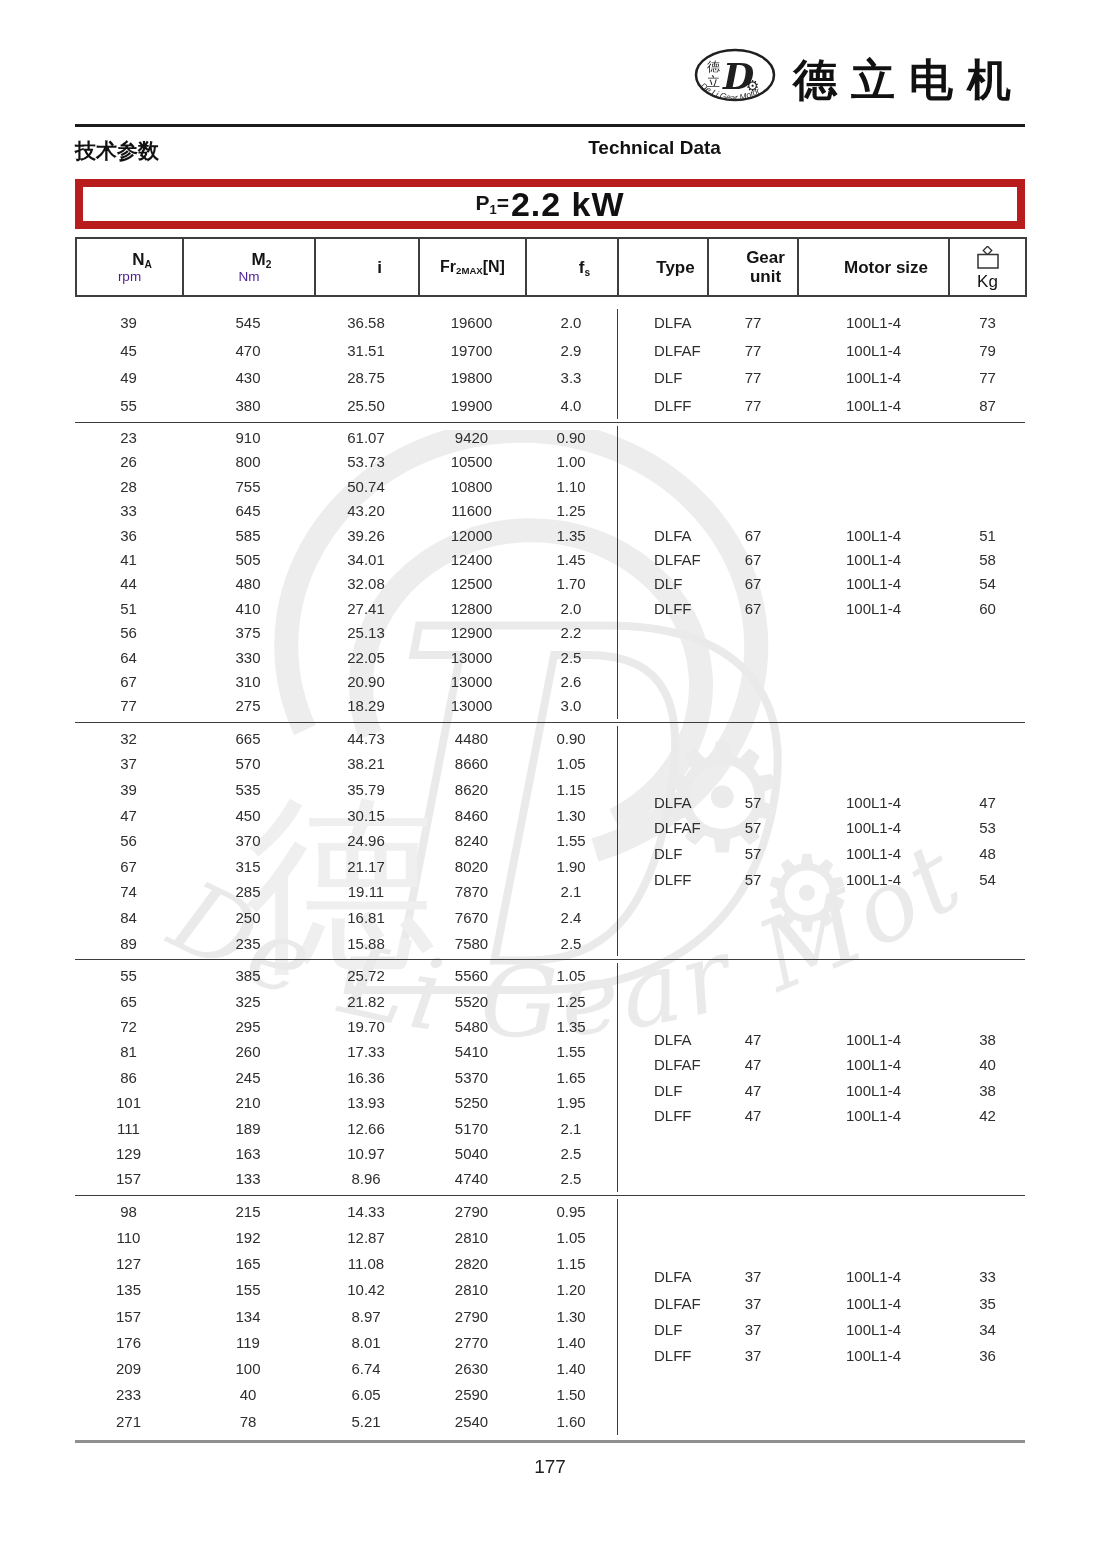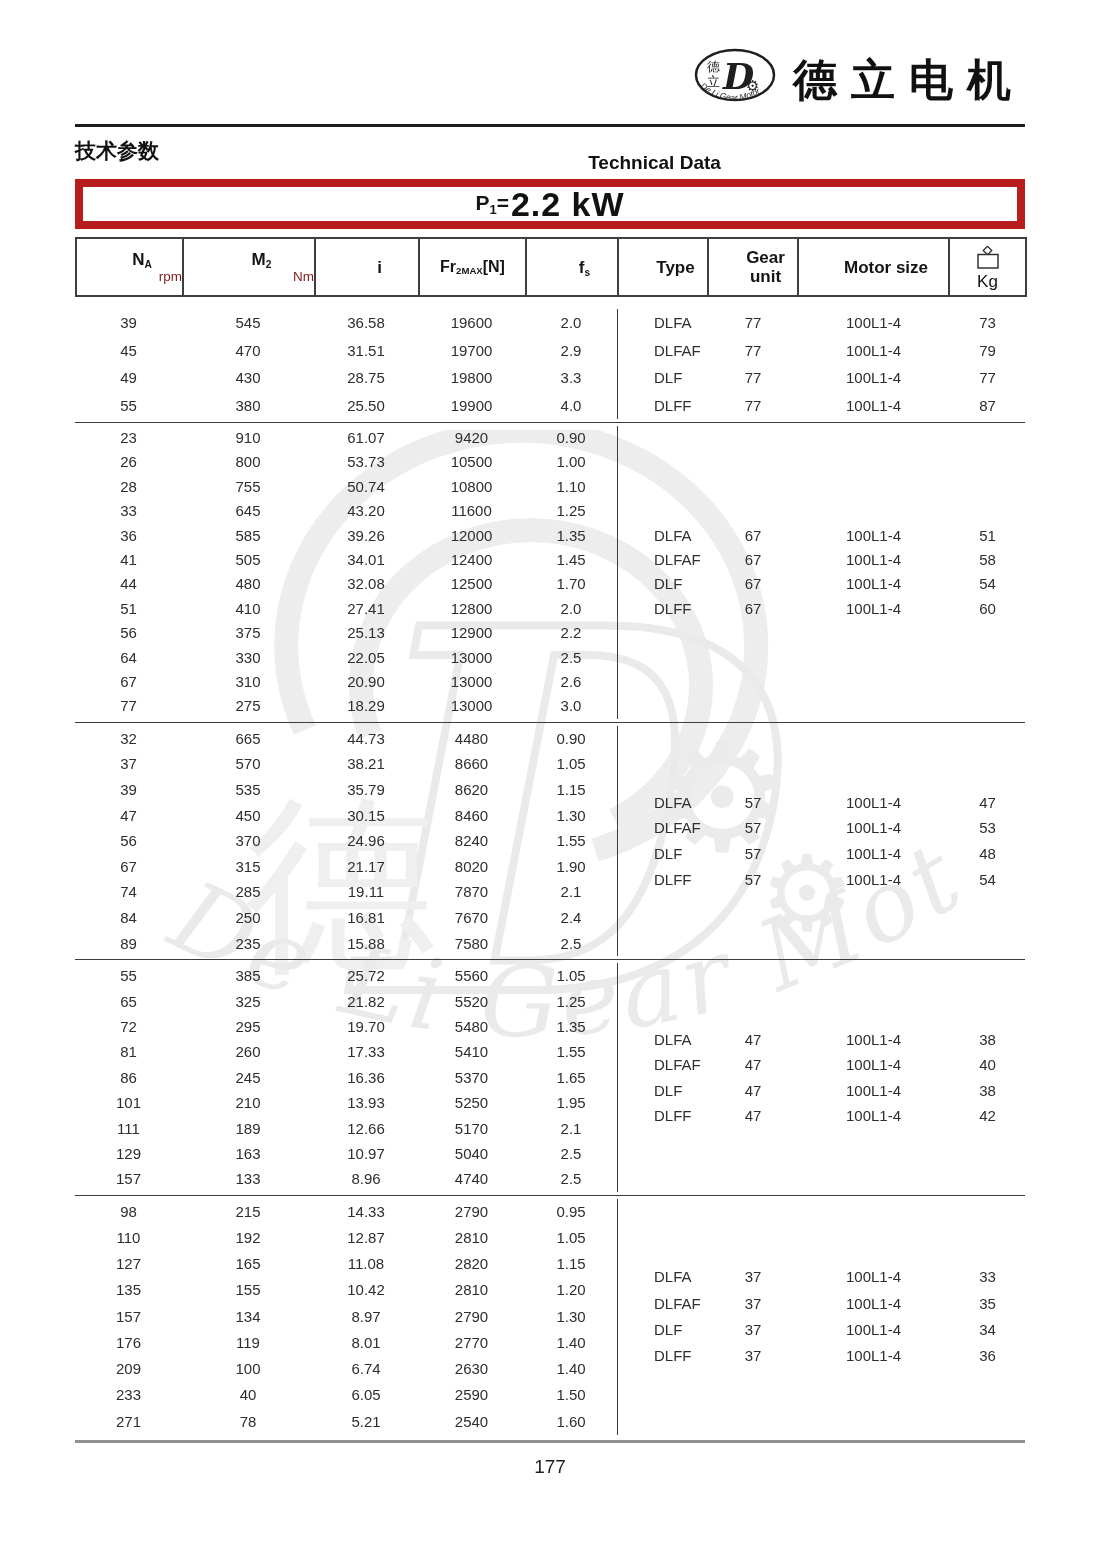--- a/index.html
+++ b/index.html
@@ -11,36 +11,36 @@
   .watermark{position:absolute;left:95px;top:430px;z-index:0;pointer-events:none;}
 
   
   .logo-row{display:flex;justify-content:flex-end;align-items:center;gap:16px;height:72px;}
   .brand-cn{font-family:"DejaVu Serif","Liberation Serif",serif;font-weight:bold;
             font-size:44px;letter-spacing:14px;color:#111;white-space:nowrap;}
   .top-rule{height:3px;background:#1c1c1c;margin-top:8px;}
 
   .section-row{position:relative;margin-top:10px;height:30px;}
   .section-cn{position:absolute;left:0;top:0;font-size:21px;font-weight:bold;color:#111;}
-  .section-en{position:absolute;left:61%;transform:translateX(-50%);top:15px;
+  .section-en{position:absolute;left:61%;transform:translateX(-50%);top:0;
               font-size:19px;font-weight:bold;color:#111;}
 
   .title-box{margin-top:12px;height:50px;border:8px solid #b91c1c;
              display:flex;align-items:center;justify-content:center;box-sizing:border-box;}
   .p-label{font-size:21px;font-weight:bold;color:#161616;}
   .p-label sub{font-size:0.62em;vertical-align:-0.28em;}
   .p-value{font-size:34px;font-weight:bold;letter-spacing:1px;color:#111;margin-left:2px;}
 
   
   .head-table{width:950px;margin-top:8px;border-collapse:collapse;table-layout:fixed;}
   .head-table th{border:2px solid #3e3e3e;height:56px;vertical-align:middle;
                  text-align:center;padding:0;font-weight:bold;color:#141414;}
   .h-main{font-size:17px;line-height:19px;padding-left:25px;}
   .h-main sub,.h-inline sub{font-size:0.6em;vertical-align:-0.25em;line-height:0;}
-  .h-unit{font-size:13.5px;font-weight:normal;line-height:16px;color:#7f1d1d;text-align:right;}
+  .h-unit{font-size:13.5px;font-weight:normal;line-height:16px;color:#4c1d95;}
   .h-inline{font-size:16px;}
   .kg-cell{font-weight:normal;border-radius:16px;}
   .kg-label{font-size:17px;font-weight:normal;line-height:15px;}
 
   
   #data-blocks{margin-top:9px;}
   .block{display:flex;padding:3px 0;--rh:26px;}
   .block.sep{border-top:1.5px solid #3c3c3c;}
   .block-left{width:542px;flex:0 0 542px;}
   .block-right{flex:1;border-left:1.5px solid #3c3c3c;display:flex;align-items:center;}

